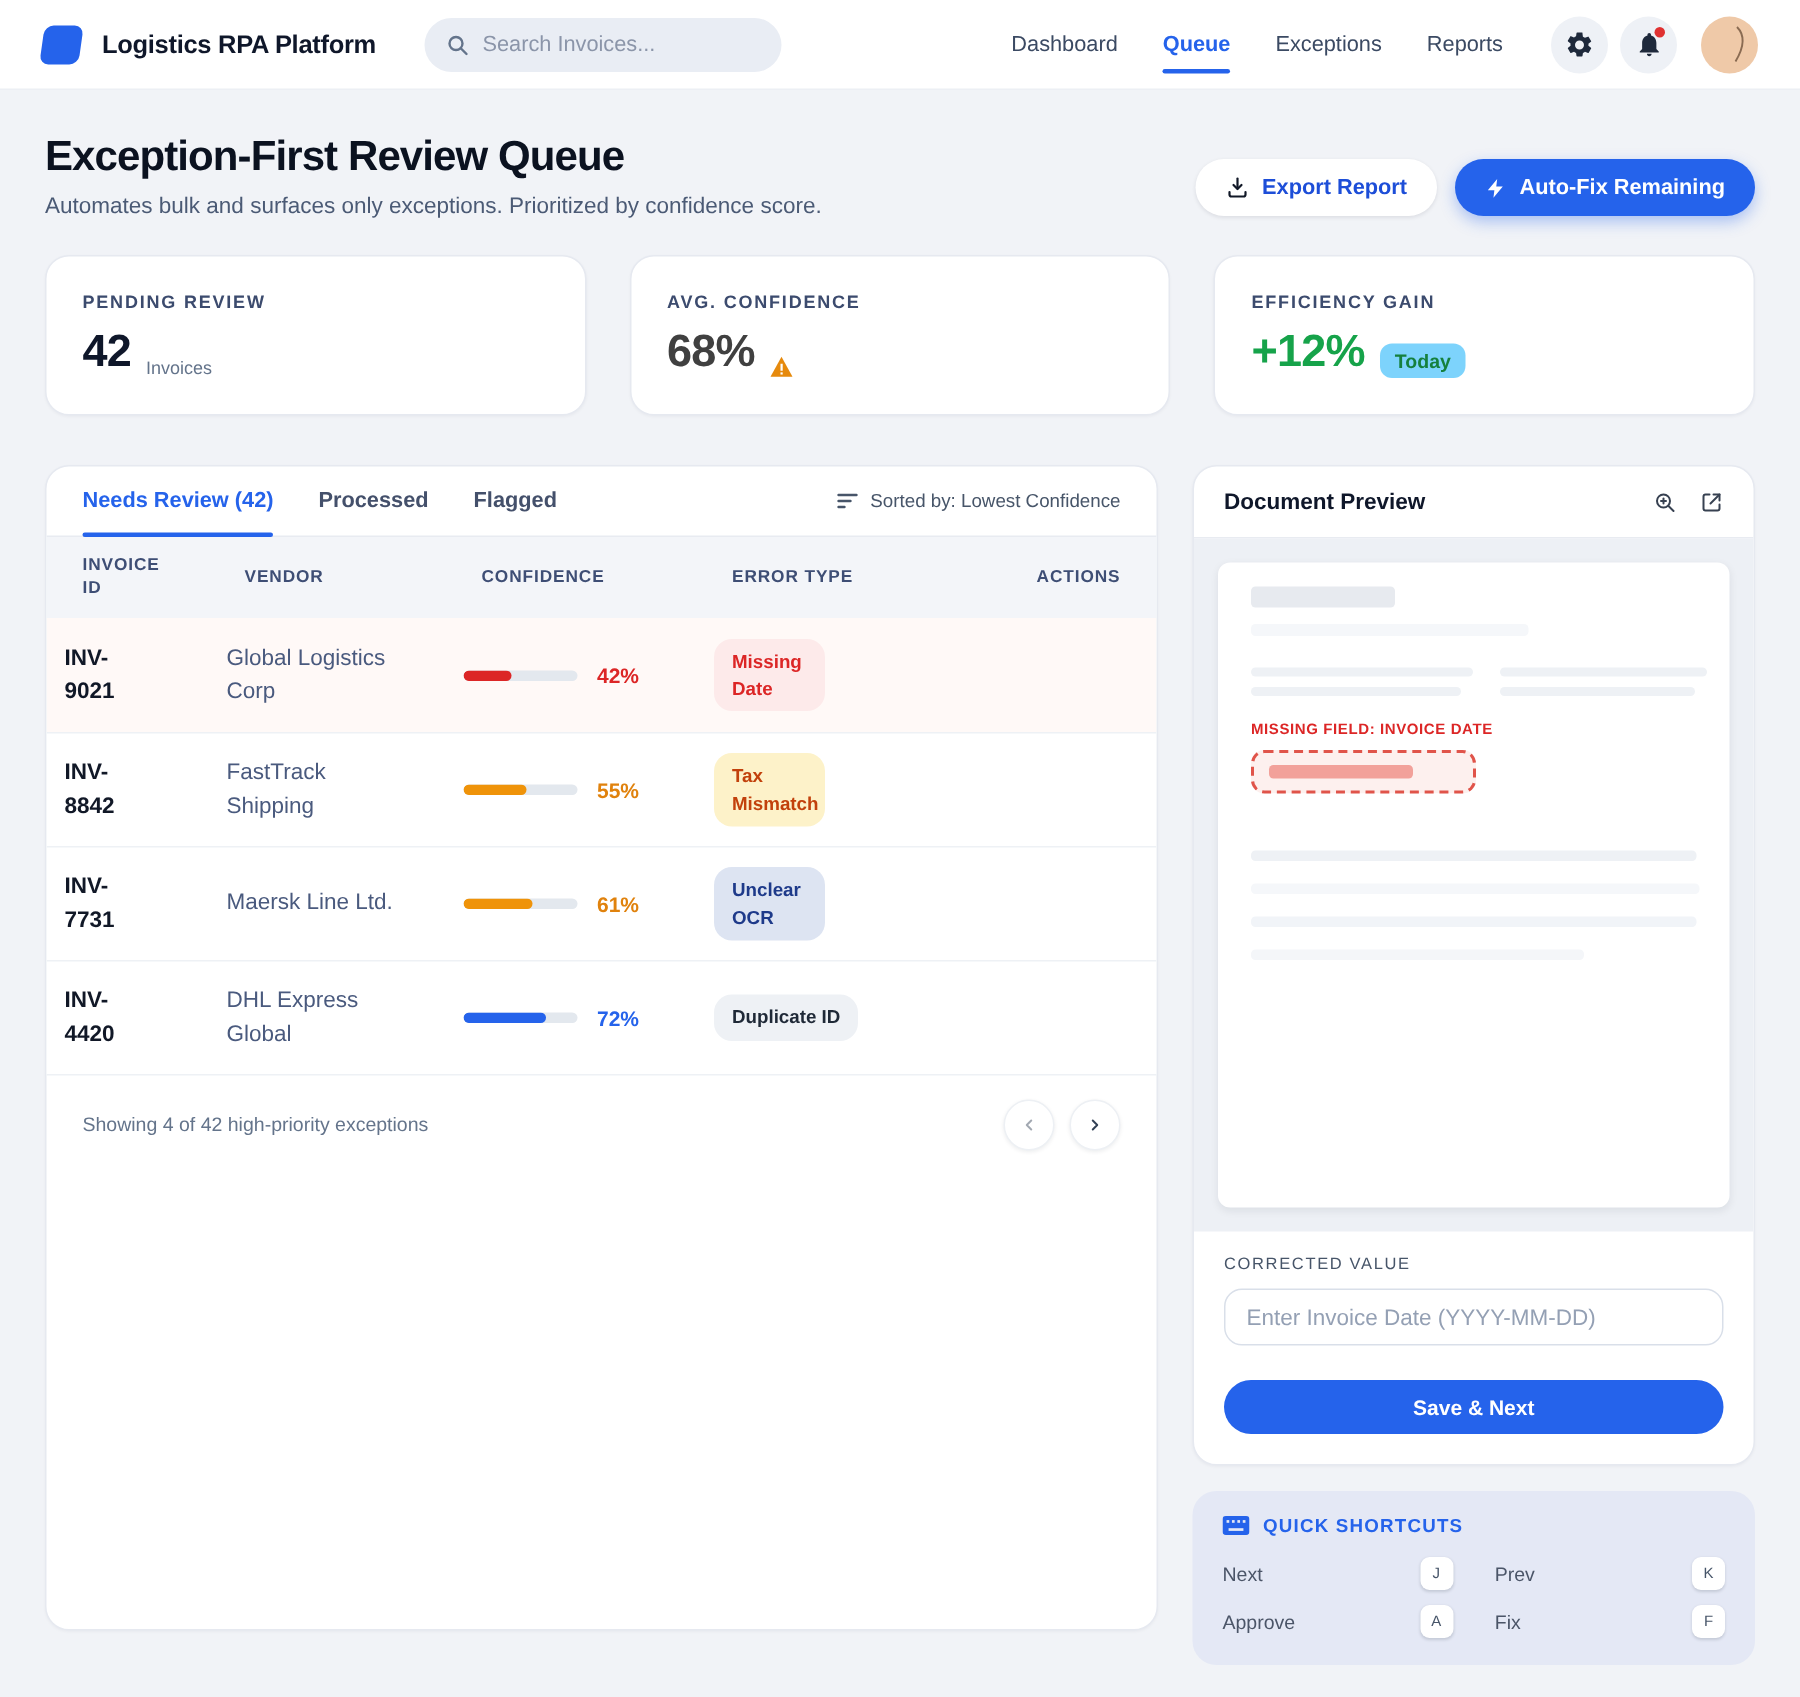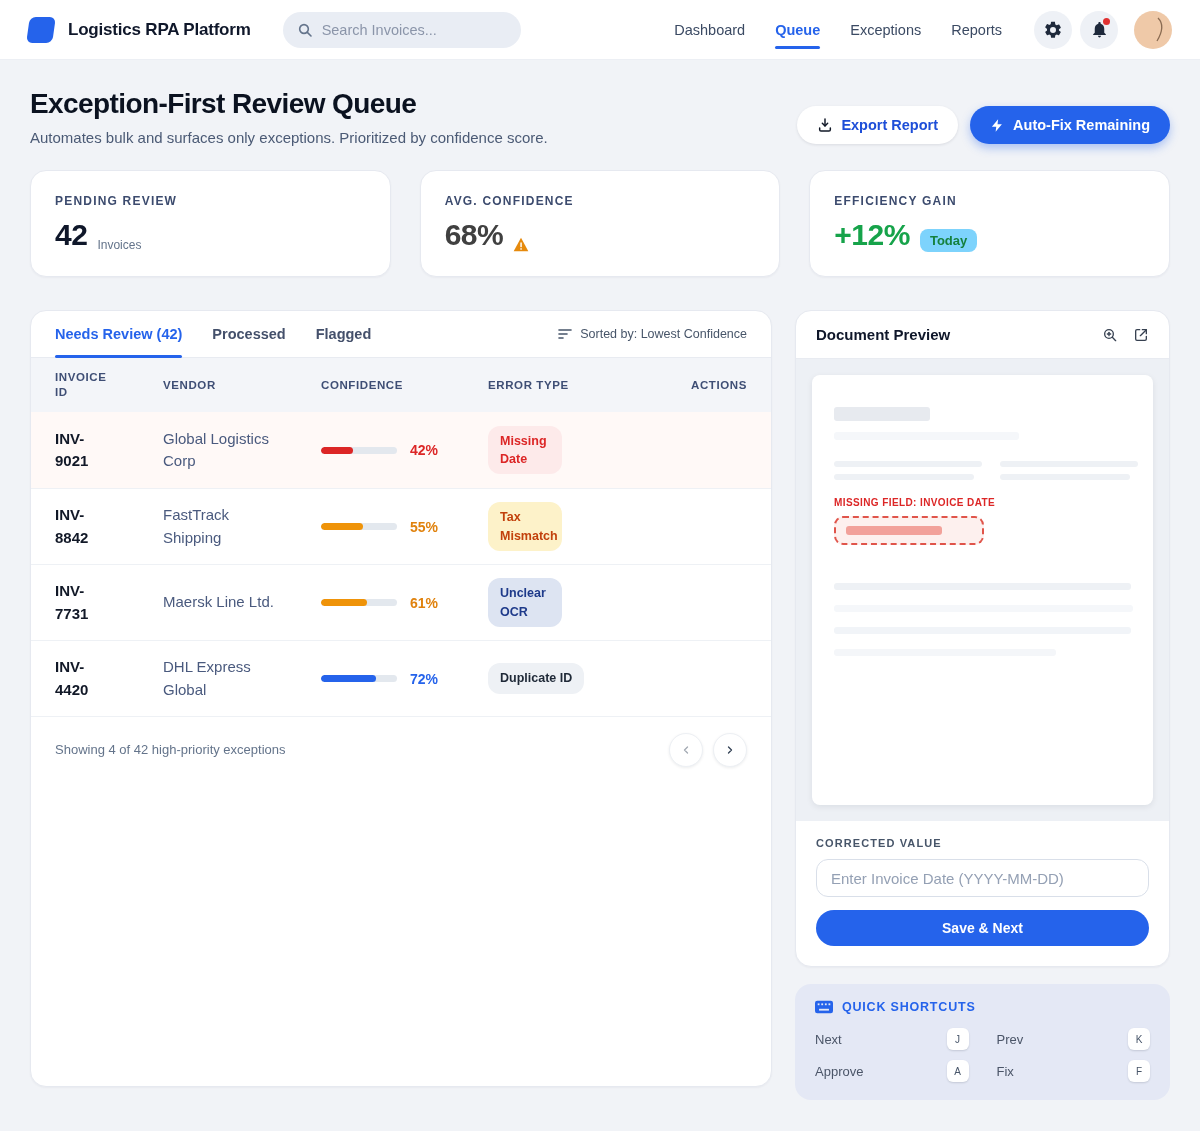--- a/index.html
+++ b/index.html
@@ -69,21 +69,21 @@
   .tab.active { color:#2563eb; }
   .tab.active::after { content:""; position:absolute; left:0; right:0; bottom:-1px; height:3px; border-radius:3px; background:#2563eb; }
   .sort-wrap { margin-left:auto; display:flex; align-items:center; gap:8px; color:#475569; font-size:12.5px; cursor:pointer; }
 
   .thead { display:grid; grid-template-columns:108px 158px 167px 160px 1fr; align-items:center;
            background:#f3f5f9; height:54px; padding:0 24px; }
   .th { font-size:11.5px; font-weight:bold; letter-spacing:0.6px; color:#3e4e75; line-height:1.3; }
   .th-id { width:62px; } .th-actions { justify-self:end; }
 
   .trow { display:grid; grid-template-columns:108px 158px 167px 160px 1fr; align-items:center;
-          height:76px; padding:0 24px; border-top:1px solid #eef1f5; cursor:pointer; background:#ffffff; }
+          height:76px; padding:0 12px; border-top:1px solid #eef1f5; cursor:pointer; background:#ffffff; }
   .trow:first-child { border-top:none; }
   .trow-hot { background:#fff9f7; }
   .id-text { font-size:15px; font-weight:bold; color:#111827; max-width:62px; line-height:1.5; word-break:break-word; }
   .vendor-text { font-size:15px; color:#4a5a7e; max-width:122px; line-height:1.5; }
   .conf-cell { display:flex; align-items:center; gap:13px; }
   .track { width:76px; height:7px; background:#e3e8ee; border-radius:4px; overflow:hidden; }
   .fill { height:100%; border-radius:4px; }
   .fill-red { background:#dc2626; } .fill-amber { background:#ef9309; } .fill-blue { background:#2563eb; }
   .pct { font-size:14px; font-weight:bold; }
   .pct-red { color:#dc2626; } .pct-amber { color:#e0820d; } .pct-blue { color:#2563eb; }
@@ -102,39 +102,39 @@
   .pager-btn.muted svg { opacity:.45; }
 
   
   .right-col { width:375px; display:flex; flex-direction:column; }
   .preview-card { overflow:hidden; }
   .preview-head { display:flex; align-items:center; height:48px; padding:0 20px; border-bottom:1px solid #e8ebf1; }
   .preview-title { font-size:15px; font-weight:bold; color:#0f172a; }
   .preview-icons { margin-left:auto; display:flex; gap:15px; }
   .preview-icons span { cursor:pointer; display:flex; }
   .doc-area { background:#edf0f5; padding:16px; height:462px; }
-  .doc-page { background:#ffffff; border-radius:8px; box-shadow:0 2px 6px rgba(16,24,40,.08); height:100%; padding:32px 22px; }
+  .doc-page { background:#ffffff; border-radius:8px; box-shadow:0 2px 6px rgba(16,24,40,.08); height:100%; padding:16px 22px; }
   .ph { border-radius:3px; }
   .ph-title { width:96px; height:14px; background:#e7eaef; }
   .ph-faint { width:185px; height:8px; background:#f5f7fa; margin-top:11px; }
   .ph-cols { display:flex; gap:18px; margin-top:14px; }
   .ph-line { height:6px; background:#eef1f5; border-radius:3px; margin-top:7px; }
   .missing-label { font-size:10px; font-weight:bold; letter-spacing:0.4px; color:#dc2626; margin-top:17px; }
   .missing-box { margin-top:8px; width:150px; border:2px dashed #e0544a; background:#fdf0ee; border-radius:9px; padding:8px 10px; }
   .missing-bar { width:96px; height:9px; background:#f2a19a; border-radius:3px; }
   .ph-block { margin-top:38px; }
   .ph-wide { height:7px; border-radius:3px; margin-bottom:15px; }
 
   .corrected { padding:16px 20px 20px; }
-  .corrected-label { font-size:11px; font-weight:bold; letter-spacing:1.1px; color:#475569; }
+  .corrected-label { font-size:11px; font-weight:normal; letter-spacing:1.1px; color:#475569; }
   .corrected-input { width:100%; height:38px; border:1px solid #d9dfe9; border-radius:12px; margin-top:10px;
                      padding:0 14px; font-size:15px; font-family:"Liberation Sans", sans-serif; color:#334155; outline:none; }
   .corrected-input::placeholder { color:#94a0b4; }
   .save-btn { width:100%; height:36px; border:none; border-radius:18px; background:#2563eb; color:#ffffff;
-              font-size:14px; font-weight:bold; margin-top:13px; cursor:pointer; font-family:"Liberation Sans", sans-serif; }
+              font-size:14px; font-weight:bold; margin-top:23px; cursor:pointer; font-family:"Liberation Sans", sans-serif; }
 
   .shortcuts-card { margin-top:17px; background:#e4e8f5; border-radius:16px; padding:16px 20px 18px; }
   .shortcuts-head { display:flex; align-items:center; gap:9px; }
   .shortcuts-title { font-size:12.5px; font-weight:bold; letter-spacing:0.8px; color:#2563eb; }
   .shortcuts-grid { display:grid; grid-template-columns:1fr 1fr; column-gap:28px; row-gap:10px; margin-top:14px; }
   .shortcut-item { display:flex; align-items:center; justify-content:space-between; }
   .shortcut-label { font-size:13px; color:#4b5568; }
   .keycap { width:22px; height:22px; background:#ffffff; border-radius:6px; box-shadow:0 1px 2px rgba(16,24,40,.15);
             display:flex; align-items:center; justify-content:center; font-size:10px; color:#475569; }
 </style>

